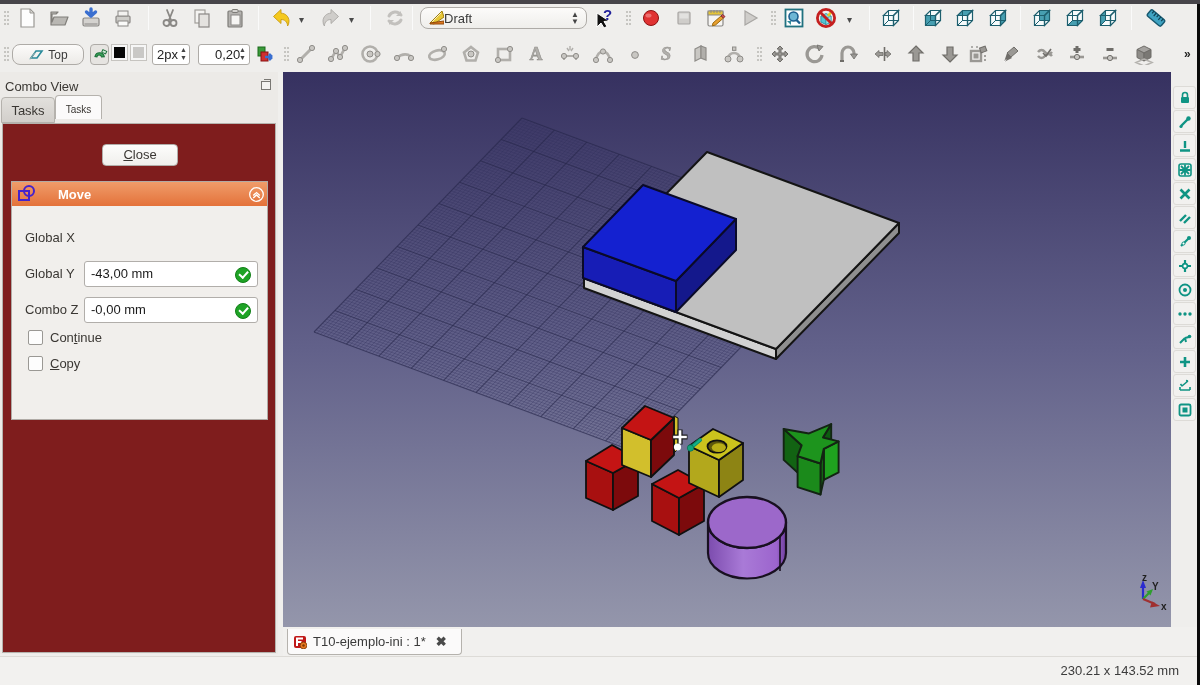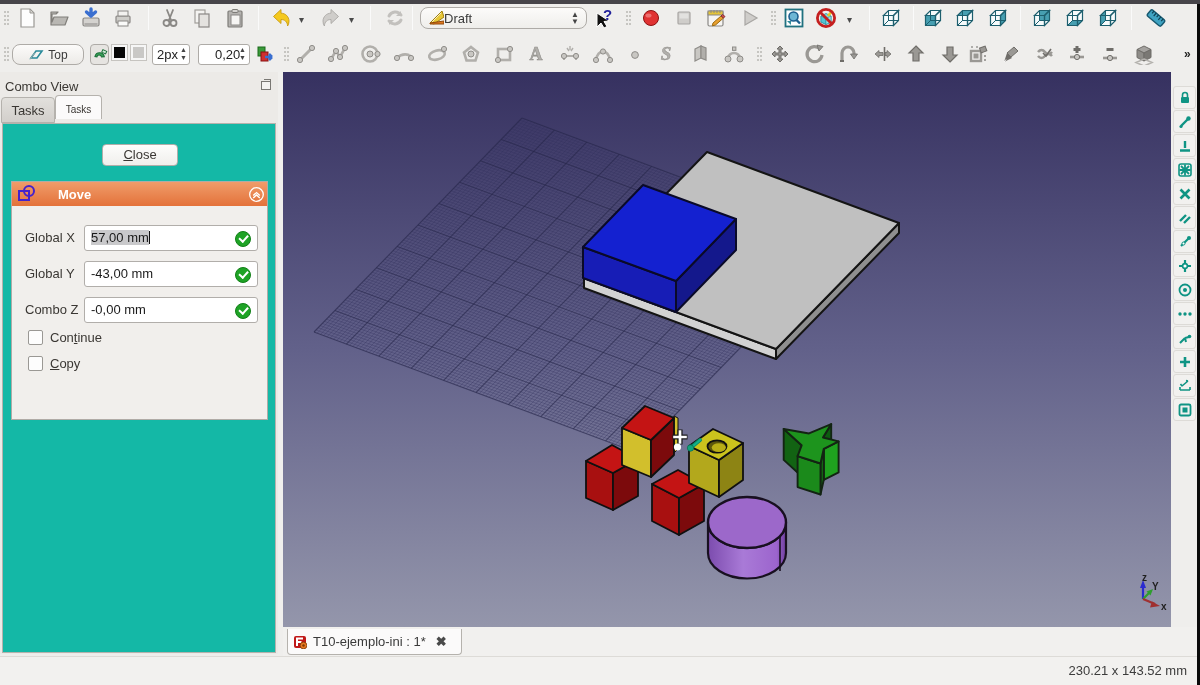--- a/index.html
+++ b/index.html
@@ -5,21 +5,21 @@
 html,body{width:1200px;height:685px;overflow:hidden;font-family:"Liberation Sans",sans-serif;background:#efeeec}
 #app{position:relative;width:1200px;height:685px}
 .ti{position:absolute}
 .dd{position:absolute;font-size:10px;color:#4a4a4a}
 #titlestrip{position:absolute;left:0;top:0;width:1200px;height:4px;background:#47454a;z-index:5}
 #tb1{position:absolute;left:0;top:0;width:1200px;height:72px;background:#efeeec}
 #tb2{position:absolute;left:0;top:0;width:0;height:0}
 #lp{position:absolute;left:0;top:72px;width:278px;height:582px;background:#eceae7}
 #tabModel{position:absolute;left:1px;top:25px;width:54px;height:26px;background:linear-gradient(#e2e0dc,#d2cfcb);border:1px solid #b5b2ad;border-radius:4px 4px 0 0;font-size:13px;color:#3a3733;text-align:center;line-height:26px}
 #tabTasks{position:absolute;left:55px;top:23px;width:47px;height:24px;background:#fbfafa;border:1px solid #b5b2ad;border-bottom:none;border-radius:4px 4px 0 0;font-size:10px;color:#3a3733;text-align:center;line-height:28px;z-index:2}
-#lpc{position:absolute;left:2px;top:51px;width:274px;height:530px;background:#14b8a6;border:1px solid #b5b2ad}
+#lpc{position:absolute;left:2px;top:51px;width:274px;height:530px;background:#7f1d1d;border:1px solid #b5b2ad}
 #closebtn{position:absolute;left:99px;top:20px;width:76px;height:22px;background:linear-gradient(#fdfdfc,#f0efec);border:1px solid #b1aeaa;border-radius:4px;font-size:13px;color:#3a3733;text-align:center;line-height:20px}
 #movebox{position:absolute;left:8px;top:57px;width:257px;height:239px;border:1px solid #b0aba6;background:#f1efec}
 #movehdr{position:absolute;left:0;top:0;width:100%;height:24px;background:linear-gradient(#f09c6a,#e4723a);display:flex;align-items:center;padding-left:4px;font-size:13px;font-weight:bold;color:#fff}
 #movebody{position:absolute;left:0;top:24px;width:100%;height:215px}
 .frow{position:absolute;left:0;width:100%;height:26px}
 .flabel{position:absolute;left:13px;top:5px;font-size:13px;color:#3a3733}
 .finput{position:absolute;left:72px;top:0;width:174px;height:26px;background:#fff;border:1px solid #b1aeaa;border-radius:3px;font-size:13px;color:#1a1a1a;padding:4px 0 0 6px}
 .caret{display:inline-block;width:1px;height:13px;background:#111;vertical-align:-2px}
 .chk{position:absolute;right:6px;top:4.5px;width:16px;height:16px}
 .chk::before{content:"";position:absolute;inset:0;border-radius:50%;background:#1ea325;border:1px solid #128018}
@@ -454,21 +454,20 @@
             </svg>
        <span style="margin-left:20px">Move</span>
        <svg width="15" height="15" viewBox="0 0 15 15" style="margin-left:auto;margin-right:3px">
               <circle cx="7.5" cy="7.5" r="6.8" fill="none" stroke="#fff" stroke-width="1.3"></circle>
               <path d="M4.2 8.6 L7.5 5.6 L10.8 8.6 M4.2 11 L7.5 8 L10.8 11" fill="none" stroke="#fff" stroke-width="1.4"></path>
             </svg>
      </div>
      <div id="movebody">
        <div class="frow" style="top:19px">
               <span class="flabel">Global X</span>
-         <span class="finput"><span style="background:#c9c9cb">57,00 mm</span><span class="caret"></span><span class="chk"></span></span>
             </div>
        <div class="frow" style="top:55px">
               <span class="flabel">Global Y</span>
          <span class="finput">-43,00 mm<span class="chk"></span></span>
             </div>
        <div class="frow" style="top:91px">
               <span class="flabel">Combo Z</span>
          <span class="finput">-0,00 mm<span class="chk"></span></span>
             </div>
        <div style="position:absolute;left:16px;top:124px;display:flex;align-items:center">
@@ -846,15 +845,15 @@
           <rect x="1" y="1" width="12" height="12" rx="2" fill="#c01818"></rect>
           <path d="M4 11 V3.5 h6 M4 7 h4.5" stroke="#fff" stroke-width="2" fill="none"></path>
           <circle cx="10.5" cy="10.5" r="3.4" fill="#e87820" stroke="#7a3a08" stroke-width="0.8"></circle>
           <circle cx="10.5" cy="10.5" r="1.2" fill="#7a3a08"></circle>
         </svg>
         <span style="margin-left:6px;font-size:13px;color:#3a3a3a">T10-ejemplo-ini : 1*</span>
         <span style="margin-left:10px;font-size:13px;font-weight:bold;color:#4a4a4a">✖</span>
       </div>
     </div>
 <div id="statusbar">
-      <span style="position:absolute;right:13px;top:6px;font-size:13px;color:#3c3c3c">230.21 x 143.52 mm</span>
+      <span style="position:absolute;right:21px;top:6px;font-size:13px;color:#3c3c3c">230.21 x 143.52 mm</span>
     </div>
 <div id="blackedge"></div>
 </div>
 </body></html>

